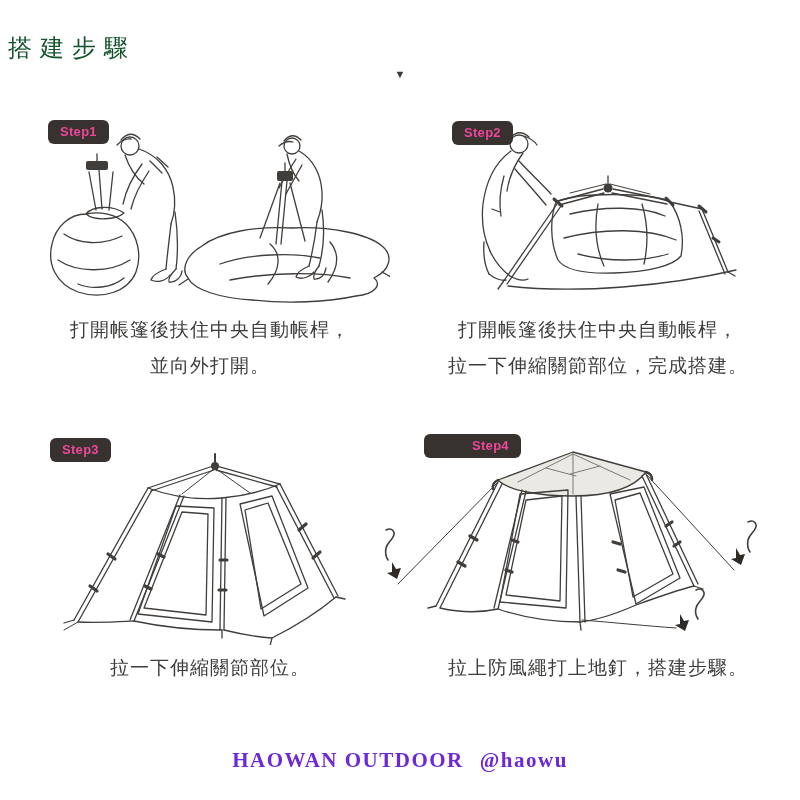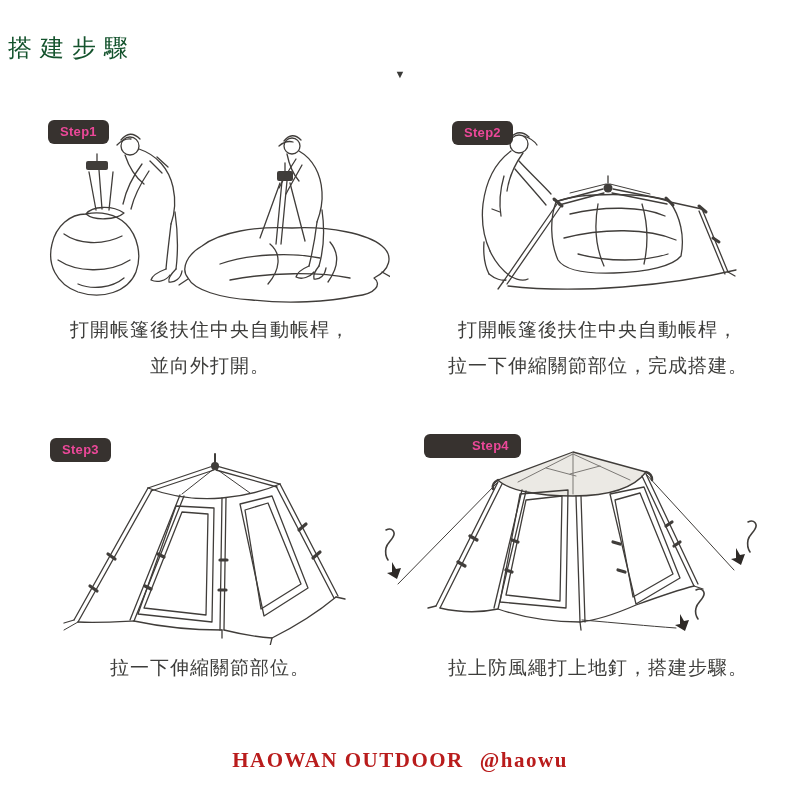--- a/index.html
+++ b/index.html
@@ -34,21 +34,21 @@
   #step4 .art{left:-60px;}
   .caption{
     position:absolute;left:0;width:360px;text-align:center;z-index:2;
     font-size:19px;line-height:36px;letter-spacing:1px;color:#3d3d3b;
   }
   #step1 .caption,#step2 .caption{top:200px;}
   #step3 .caption,#step4 .caption{top:222px;}
   .footer{
     position:absolute;top:748px;left:0;width:800px;text-align:center;
     font-family:"Liberation Serif",serif;font-weight:bold;font-size:21px;
-    color:#b91c1c;letter-spacing:1.5px;
+    color:#6d28d9;letter-spacing:1.5px;
   }
   .footer .handle{margin-left:16px;}
   svg{display:block;}
 </style>
 </head>
 <body>
 
 <div class="title">搭建步驟</div>
 <div class="title-arrow">▼</div>
 

